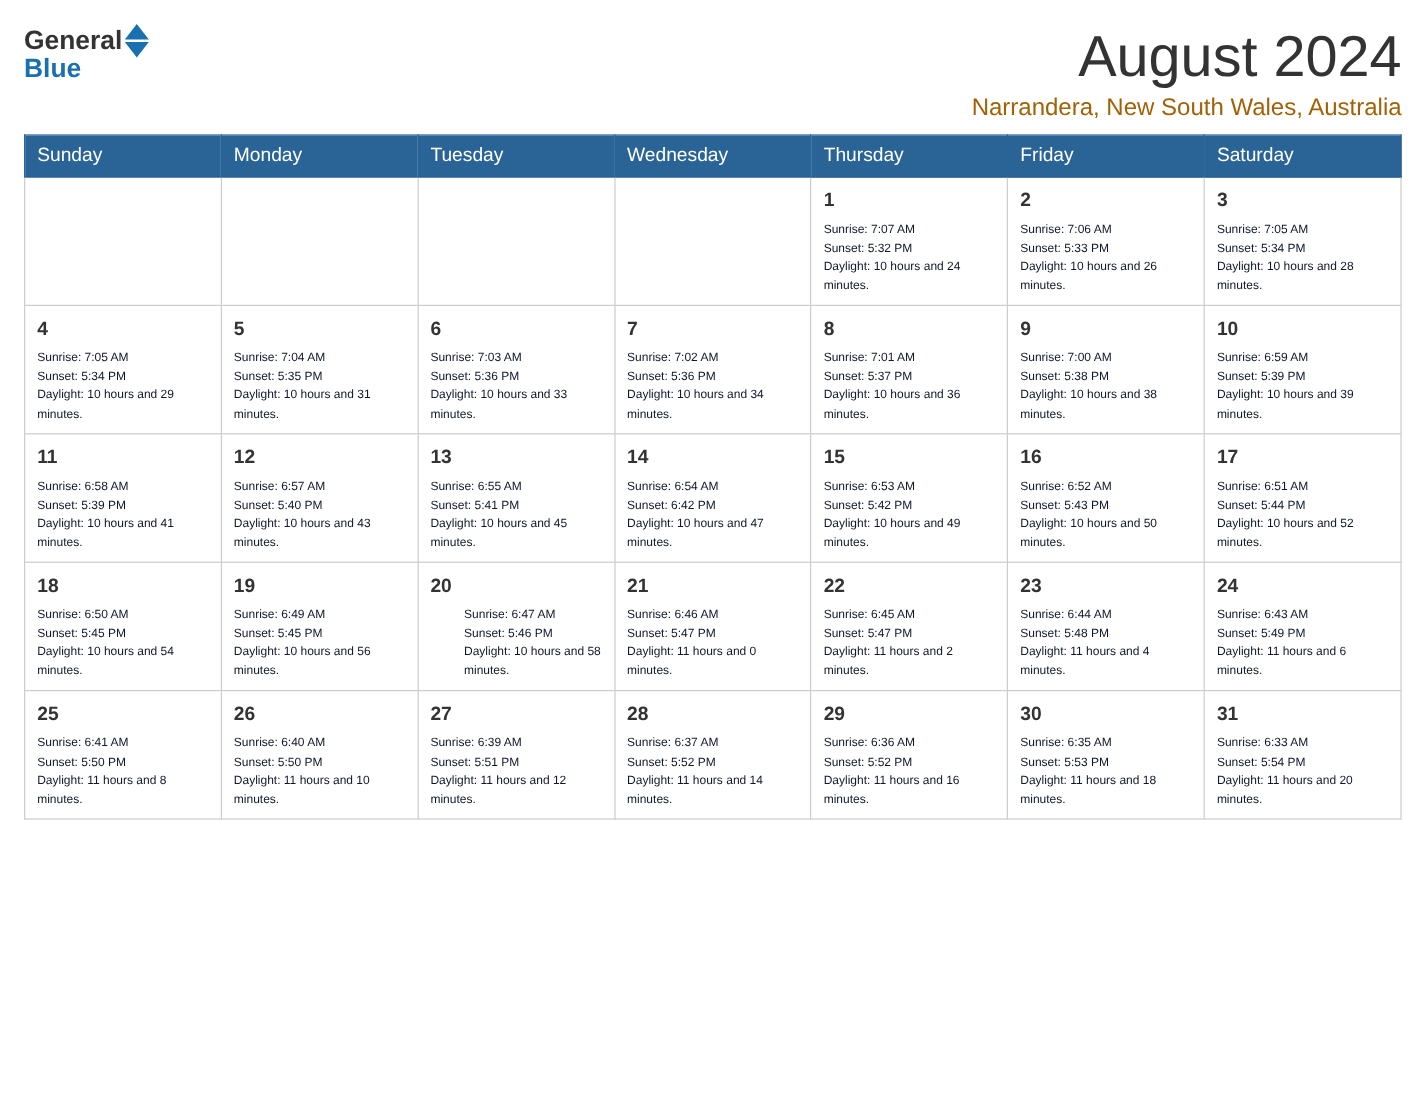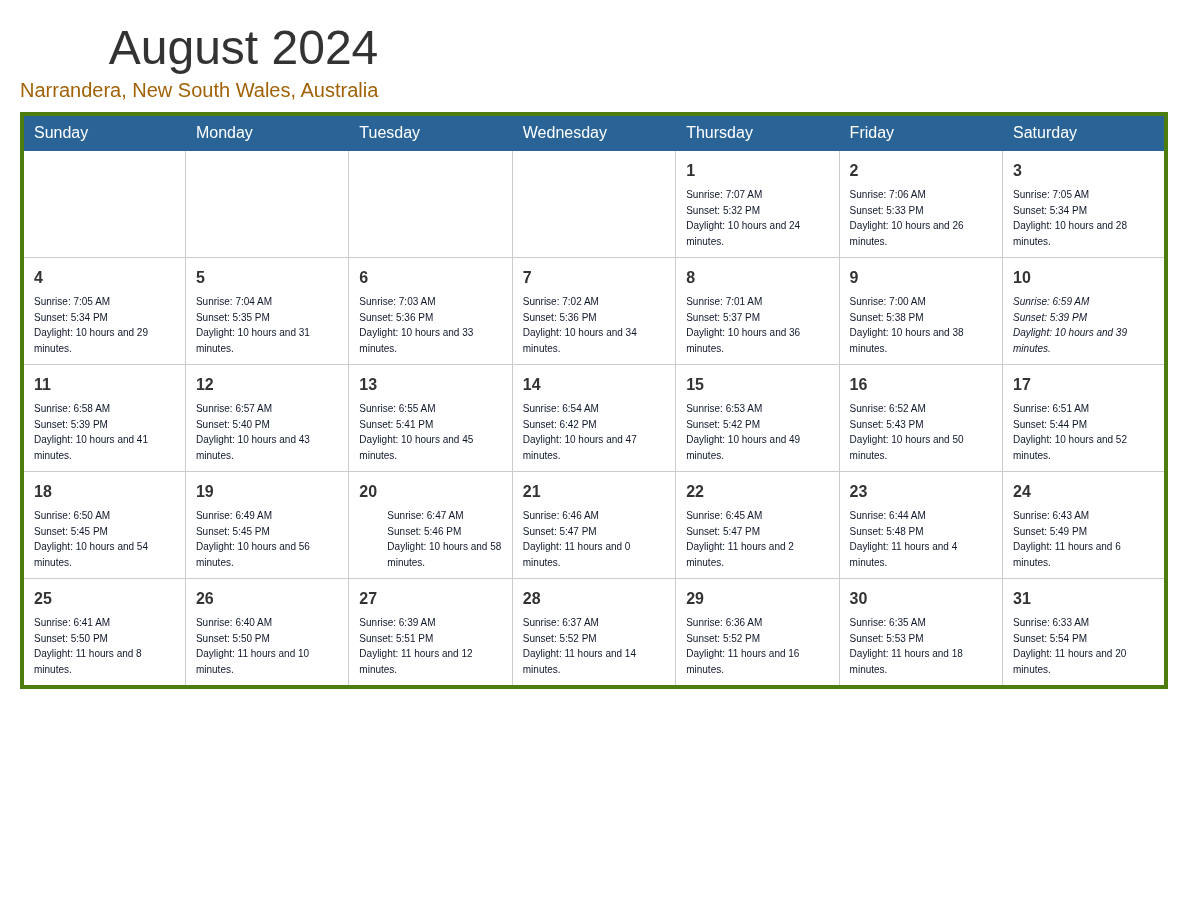--- a/index.html
+++ b/index.html
@@ -40,21 +40,21 @@
       color: #333;
     }
     .location-title {
       font-size: 20px;
       color: #a16207;
       margin-top: 4px;
     }
     .calendar-table {
       width: 100%;
       border-collapse: collapse;
-      border: 4px solid #4d7c0f;
+      border: 1px solid #4d7c0f;
     }
     .calendar-table th {
       background-color: #2a6496;
       color: #fff;
       font-size: 16px;
       font-weight: normal;
       padding: 8px 10px;
       text-align: left;
       border: 1px solid #2a6496;
     }
@@ -81,20 +81,32 @@
       line-height: 1.55;
     }
     .empty-cell {
       background: #fff;
     }
   </style>
 </head>
 <body>
 
 <div class="header-area">
+  <div class="logo">
+    <div style="display:flex;flex-direction:column;align-items:flex-start;">
+      <div style="display:flex;align-items:center;">
+        <span class="logo-text-general">General</span>
+        <div style="display:flex;flex-direction:column;align-items:center;margin-left:2px;">
+          <div style="width:0;height:0;border-left:10px solid transparent;border-right:10px solid transparent;border-bottom:13px solid #1a6faf;margin-bottom:2px;"></div>
+          <div style="width:0;height:0;border-left:10px solid transparent;border-right:10px solid transparent;border-top:13px solid #1a6faf;"></div>
+        </div>
+      </div>
+      <span class="logo-text-blue" style="margin-top:-4px;margin-left:0;">Blue</span>
+    </div>
+  </div>
   <div class="title-area">
     <div class="month-title">August 2024</div>
     <div class="location-title">Narrandera, New South Wales, Australia</div>
   </div>
 </div>
 
 <table class="calendar-table">
   <thead>
     <tr>
     <th>Sunday</th>
@@ -163,21 +175,21 @@
 Daylight: 10 hours and 36 minutes.</div>
         </td>
         <td>
           <span class="day-number">9</span>
           <div class="day-info" style="white-space: pre-line;">Sunrise: 7:00 AM
 Sunset: 5:38 PM
 Daylight: 10 hours and 38 minutes.</div>
         </td>
         <td>
           <span class="day-number">10</span>
-          <div class="day-info" style="white-space: pre-line; font-style: italic;">Sunrise: 6:59 AM
+          <div class="day-info" style="white-space: pre-line;">Sunrise: 6:59 AM
 Sunset: 5:39 PM
 Daylight: 10 hours and 39 minutes.</div>
         </td>
       </tr>
       <tr>
         <td>
           <span class="day-number">11</span>
           <div class="day-info" style="white-space: pre-line;">Sunrise: 6:58 AM
 Sunset: 5:39 PM
 Daylight: 10 hours and 41 minutes.</div>

